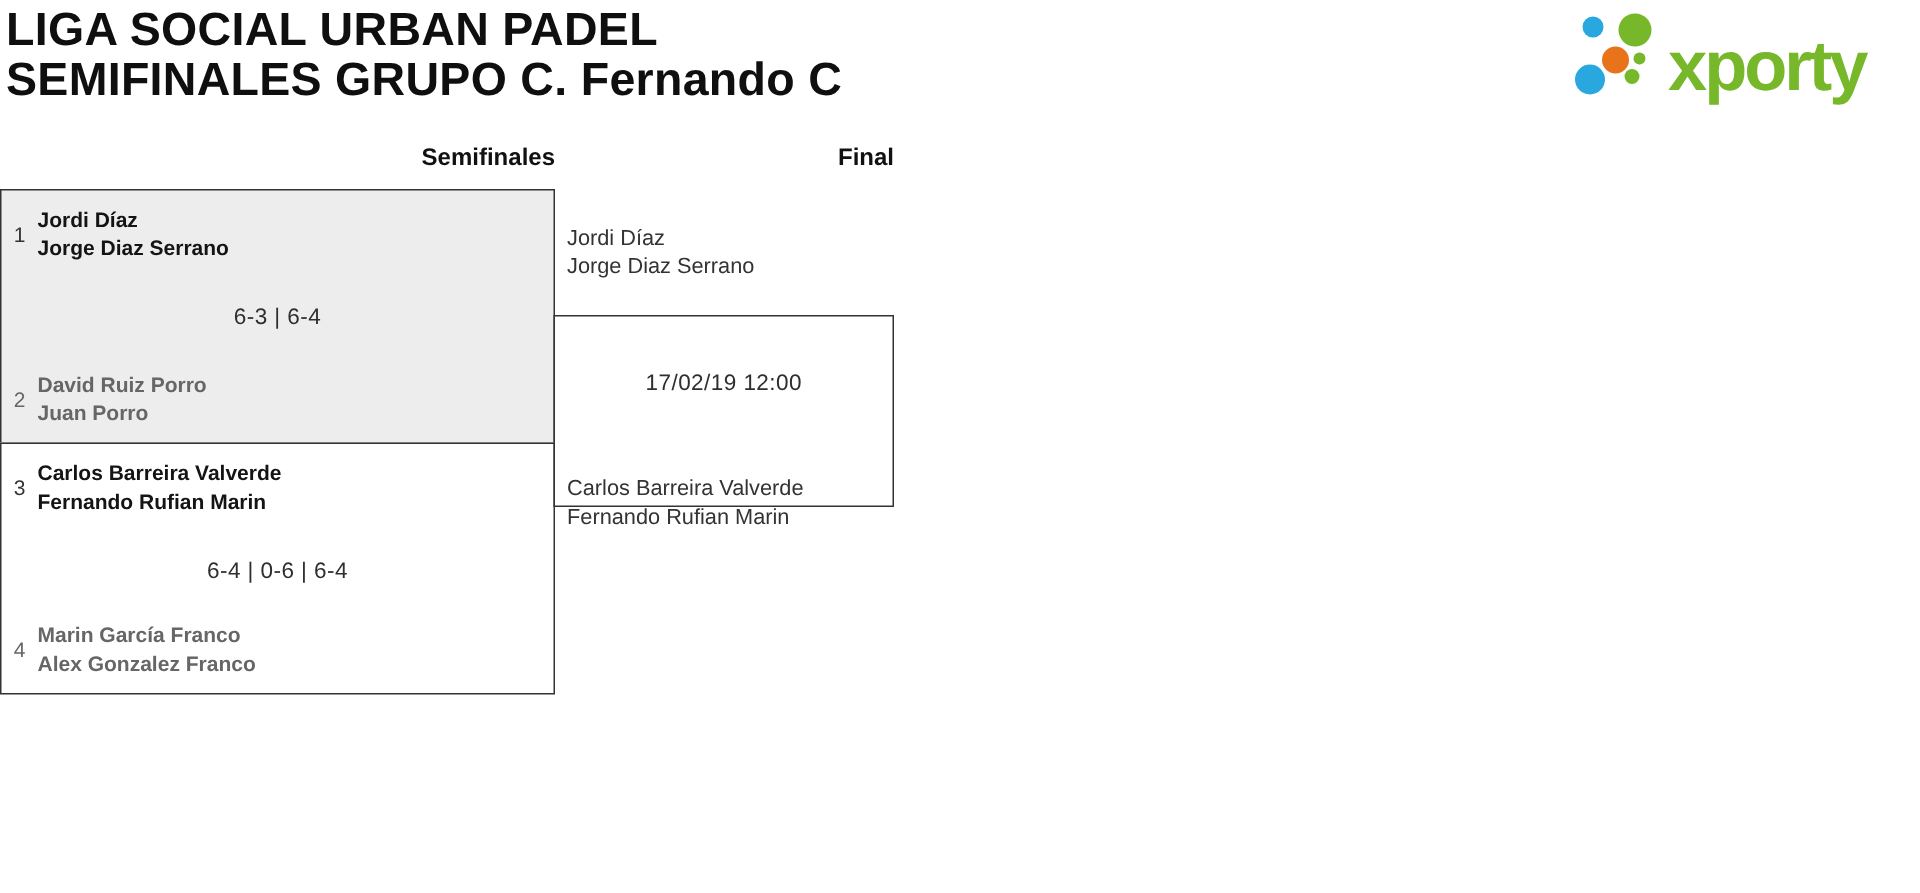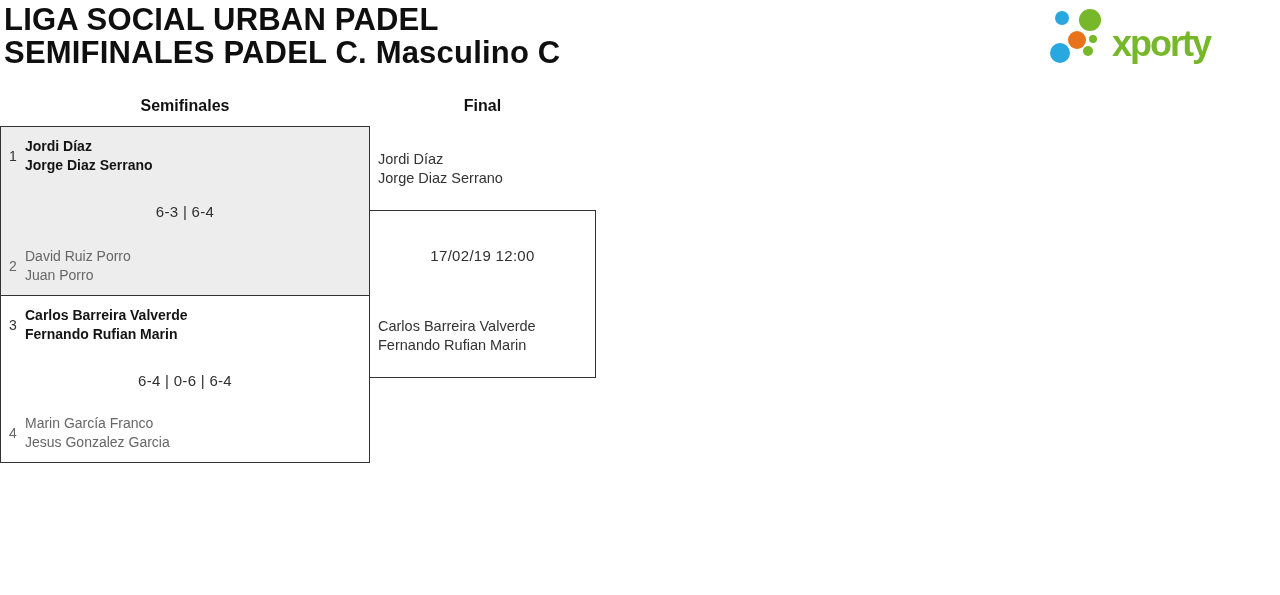--- a/index.html
+++ b/index.html
@@ -18,27 +18,27 @@
     color:#0f0f0f; letter-spacing:0.2px; white-space:nowrap;
   }
 
   .logo { position:absolute; left:1048px; top:5px; width:228px; height:68px; }
   .logo-dots { position:absolute; left:0; top:3px; }
   .dot-blue   { fill:var(--logo_blue,#29a8e0); }
   .dot-green  { fill:var(--logo_green,#76b82a); }
   .dot-orange { fill:var(--logo_orange,#e8731a); }
   .logo-text {
     position:absolute; left:64px; top:14px;
-    font-size:36px; line-height:50px; font-weight:700; letter-spacing:-2px;
+    font-size:47px; line-height:50px; font-weight:700; letter-spacing:-2px;
     color:var(--logo_green,#76b82a); white-space:nowrap;
   }
 
   
   .round-header {
-    position:absolute; top:97px; text-align:center;
+    position:absolute; top:97px; text-align:right;
     font-size:16px; font-weight:700; color:#111111; white-space:nowrap;
   }
   .rh-semis { left:0; width:370px; }
   .rh-final { left:369px; width:227px; }
 
   
   .match {
     position:absolute; left:0; width:370px;
     border:1px solid var(--box_border,#333333);
   }
@@ -52,54 +52,54 @@
   .seed {
     width:24px; flex:0 0 24px; text-align:center;
     font-size:14px; line-height:19px;
   }
   .seed.winner { color:#333333; }
   .seed.loser  { color:var(--loser_text,#666666); }
 
   .players { font-size:14px; line-height:19px; }
   .players .line { white-space:nowrap; }
   .players.winner { font-weight:700; color:var(--winner_text,#141414); }
-  .players.loser  { font-weight:400; color:var(--loser_text,#666666); }
+  .players.loser  { font-weight:700; color:var(--loser_text,#666666); }
 
   .score {
     position:absolute; top:76px; left:0; width:100%; text-align:center;
     font-size:15px; color:var(--body_text,#2f2f2f); letter-spacing:0.3px;
   }
 
   
   .finalist-a {
     position:absolute; left:378px; top:150px;
     font-size:14.5px; line-height:19px; color:#333333;
   }
   .final-box {
-    position:absolute; left:369px; top:210px; width:227px; height:168px;
+    position:absolute; left:369px; top:210px; width:227px; height:128px;
     border:1px solid var(--box_border,#333333); background:transparent;
   }
   .final-date {
     position:absolute; top:36px; left:0; width:100%; text-align:center;
     font-size:15px; color:var(--body_text,#2f2f2f); letter-spacing:0.3px;
   }
   .finalist-b {
     position:absolute; left:8px; top:106px;
     font-size:14.5px; line-height:19px; color:#333333;
   }
   .finalist .line { white-space:nowrap; }
 </style>
 </head>
 <body>
 
 <div class="page">
 
   <div class="title">
     <div class="title-line">LIGA SOCIAL URBAN PADEL</div>
-    <div class="title-line">SEMIFINALES PADEL C. Masculino C</div>
+    <div class="title-line">SEMIFINALES GRUPO C. Fernando C</div>
   </div>
 
   <div class="logo">
     <svg class="logo-dots" width="56" height="58" viewBox="0 0 56 58" aria-hidden="true">
       <circle class="dot-blue" cx="14" cy="10" r="7"></circle>
       <circle class="dot-green" cx="42" cy="12" r="11"></circle>
       <circle class="dot-orange" cx="29" cy="32" r="9"></circle>
       <circle class="dot-green" cx="45" cy="31" r="4"></circle>
       <circle class="dot-blue" cx="12" cy="45" r="10"></circle>
       <circle class="dot-green" cx="40" cy="43" r="5"></circle>
@@ -134,21 +134,21 @@
       <div class="players winner">
         <div class="line">Carlos Barreira Valverde</div>
         <div class="line">Fernando Rufian Marin</div>
       </div>
     </div>
     <div class="score">6-4 | 0-6 | 6-4</div>
     <div class="team-row pos-bottom">
       <span class="seed loser">4</span>
       <div class="players loser">
         <div class="line">Marin García Franco</div>
-        <div class="line">Jesus Gonzalez Garcia</div>
+        <div class="line">Alex Gonzalez Franco</div>
       </div>
     </div>
   </div>
 
   <div class="finalist finalist-a">
     <div class="line">Jordi Díaz</div>
     <div class="line">Jorge Diaz Serrano</div>
   </div>
 
   <div class="final-box">

